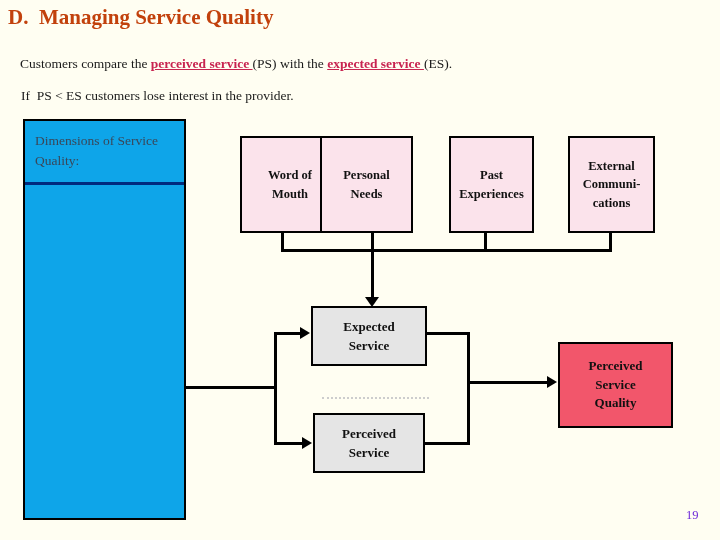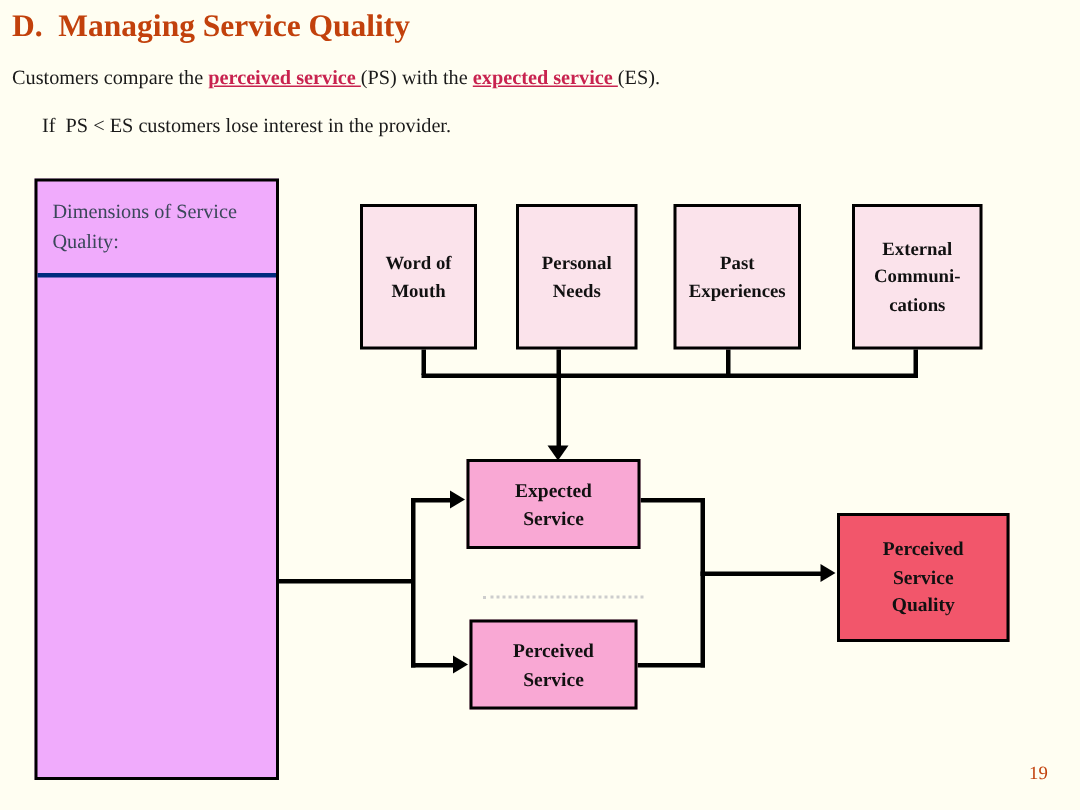--- a/index.html
+++ b/index.html
@@ -9,33 +9,33 @@
     font-family: "Liberation Serif", "DejaVu Serif", serif;
     overflow: hidden;
   }
   .slide { position: relative; width: 720px; height: 540px; }
 
   .title {
     position: absolute; left: 8px; top: 5px;
     font-size: 21px; font-weight: bold; color: #c2410c;
     white-space: pre; margin: 0;
   }
-  .para { position: absolute; font-size: 13.5px; color: #1A1A1A; margin: 0; white-space: pre-wrap; }
+  .para { position: absolute; font-size: 13.5px; color: #1A1A1A; margin: 12px; white-space: pre-wrap; }
   .para1 { left: 8px; top: 44px; }
-  .para2 { left: 28px; top: 76px; }
+  .para2 { left: 9px; top: 76px; }
   .hl {
     color: #C8234F; font-weight: bold;
     text-decoration: underline; text-decoration-color: #C8234F;
   }
 
   
   .panel {
     position: absolute; left: 23px; top: 119px;
     width: 163px; height: 401px;
-    background: #f0abfc; border: 2px solid #000;
+    background: #0ea5e9; border: 2px solid #000;
     box-sizing: border-box;
   }
   .panel-heading {
     position: absolute; left: 10px; top: 10px; right: 6px;
     font-size: 13.5px; line-height: 1.45; color: #3A4759;
   }
   .panel-divider {
     position: absolute; left: 0; right: 0; top: 61px;
     height: 3px; background: #002A7E;
   }
@@ -49,45 +49,45 @@
 
   
   .dbox {
     position: absolute; box-sizing: border-box;
     border: 2px solid #000;
     display: flex; align-items: center; justify-content: center;
     text-align: center; font-weight: bold; font-size: 12.5px;
     line-height: 1.5; color: #111; white-space: pre-line;
   }
   .src { background: #FBE3EB; top: 136px; height: 97px; }
-  .src1 { left: 240px; width: 78px; }
-  .src2 { left: 344px; width: 81px; }
+  .src1 { left: 240px; width: 100px; }
+  .src2 { left: 320px; width: 93px; }
   .src3 { left: 449px; width: 85px; line-height: 1.45; }
   .src4 { left: 568px; width: 87px; line-height: 1.45; }
-  .svc { background: #f9a8d4; font-size: 13px; }
+  .svc { background: #e5e5e5; font-size: 13px; }
   .expected  { left: 311px; top: 306px; width: 116px; height: 60px; }
   .perceived { left: 313px; top: 413px; width: 112px; height: 60px; }
   .outcome {
     left: 558px; top: 342px; width: 115px; height: 86px;
     background: #F2566B; font-size: 13px; line-height: 1.45;
   }
 
   
   .ln { position: absolute; background: #000; }
   .arrow { position: absolute; width: 0; height: 0; }
   .arr-down { border-left: 7px solid transparent; border-right: 7px solid transparent; border-top: 10px solid #000; }
   .arr-right { border-top: 6px solid transparent; border-bottom: 6px solid transparent; border-left: 10px solid #000; }
   .dashed-gap {
     position: absolute; left: 322px; top: 397px; width: 107px; height: 0;
     border-top: 2px dotted #CDCDCD;
   }
 
   .page-num {
     position: absolute; left: 686px; top: 508px;
-    font-size: 12.5px; color: #c2410c;
+    font-size: 12.5px; color: #6d28d9;
   }
 </style>
 </head>
 <body>
 
 <div class="slide">
 
   <h1 class="title">D.  Managing Service Quality</h1>
 
   <p class="para para1"><span>Customers compare the </span><span class="hl">perceived service </span><span>(PS) with the </span><span class="hl">expected service </span><span>(ES).</span></p>

